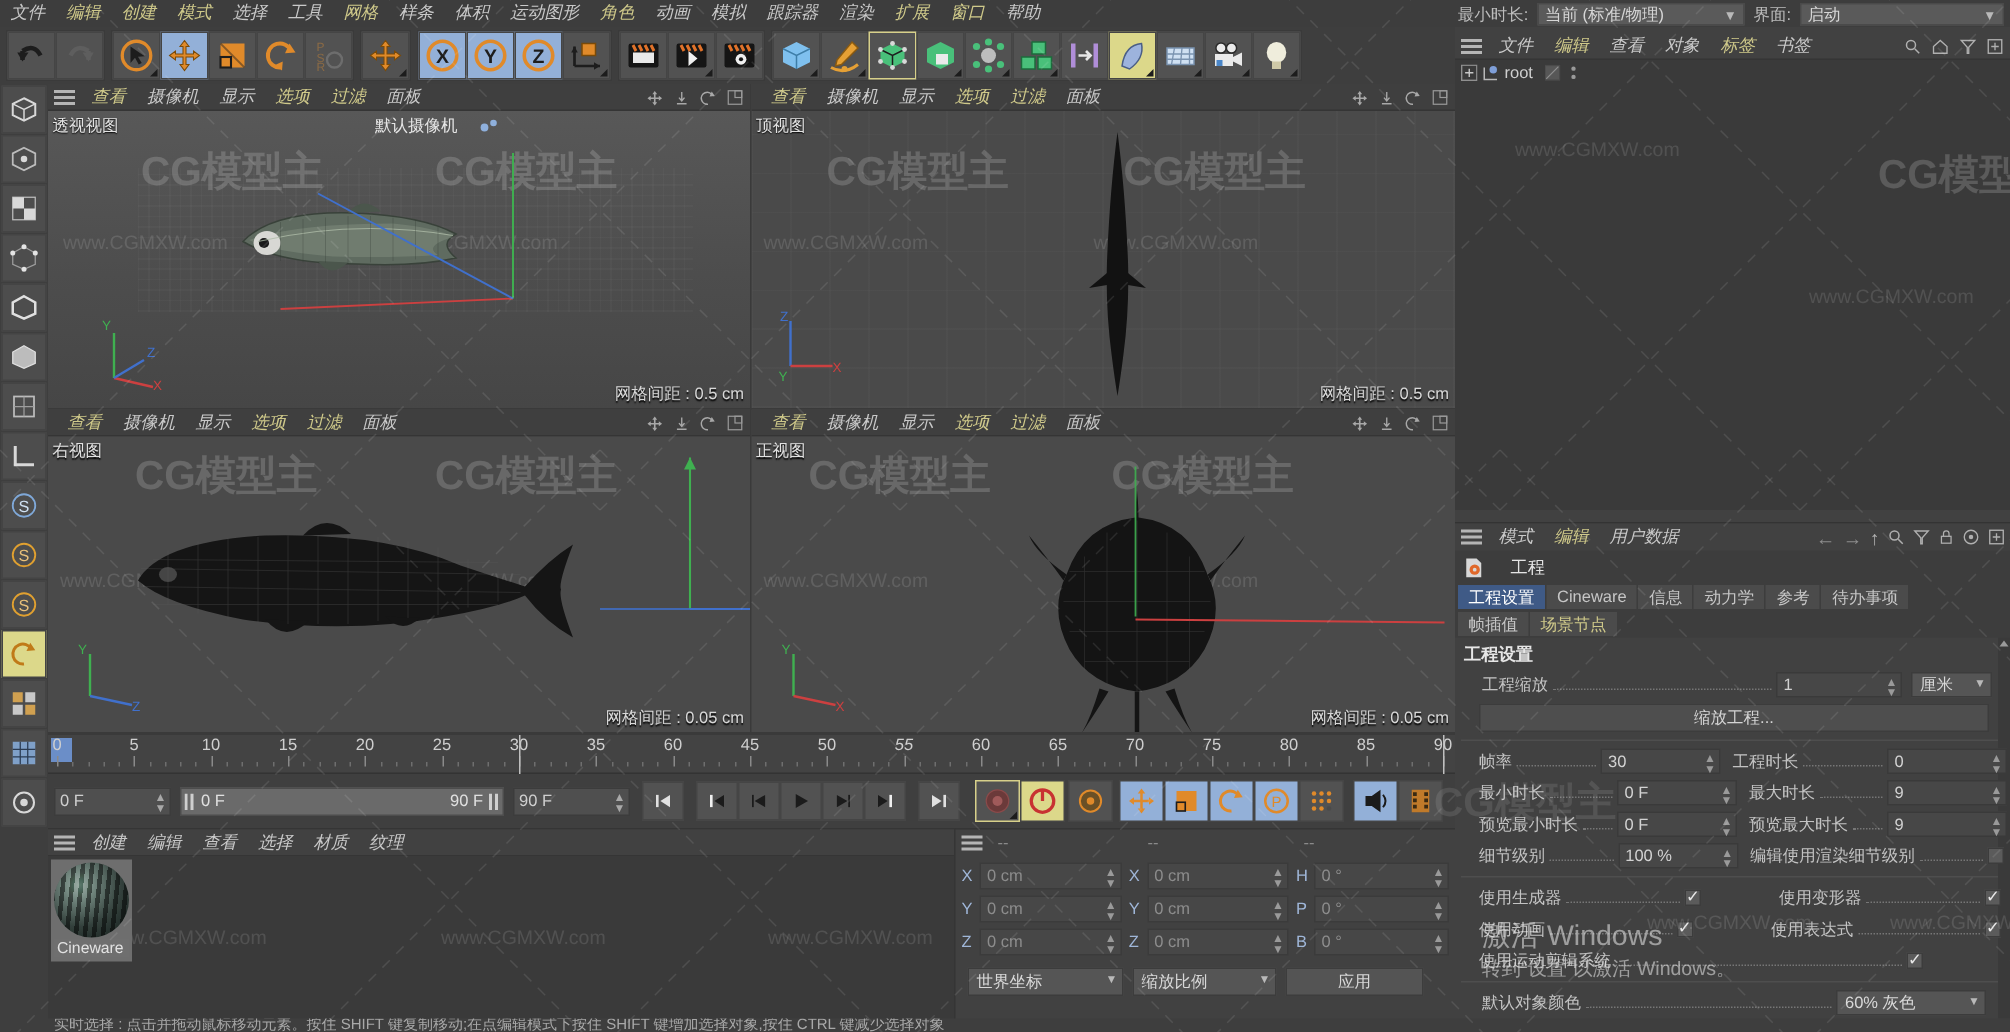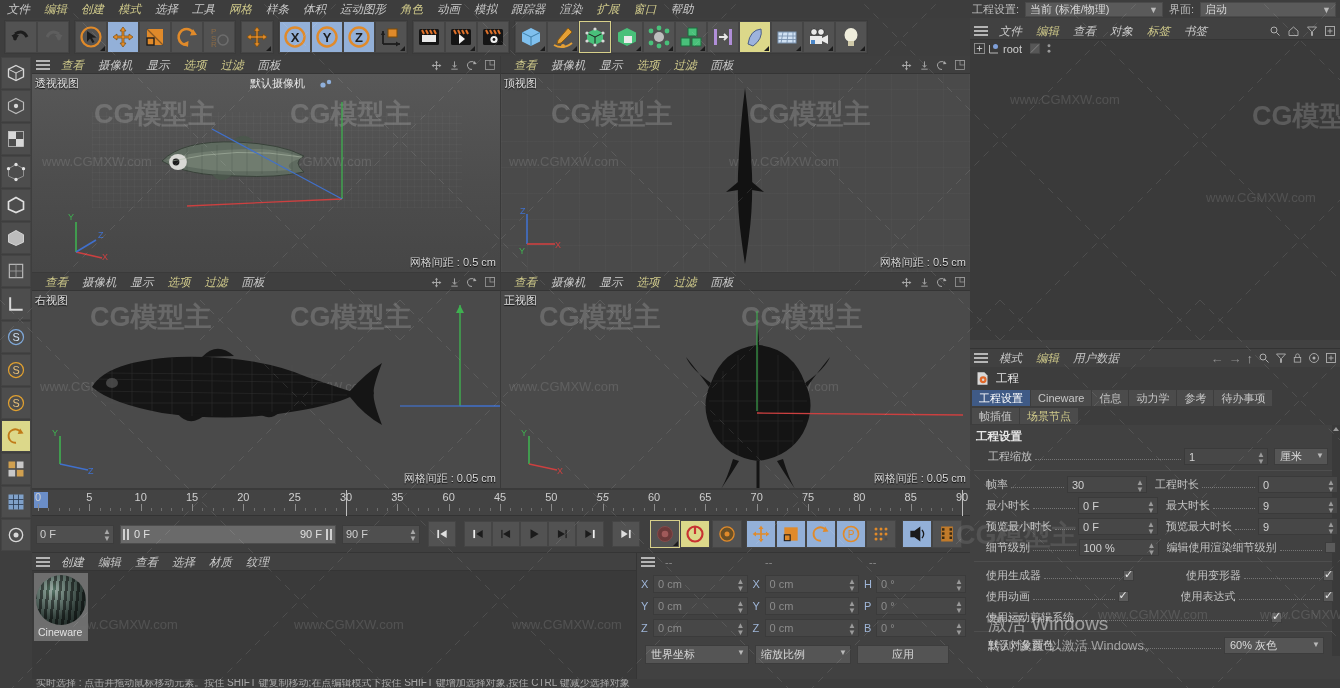--- a/index.html
+++ b/index.html
@@ -103,21 +103,21 @@
   
   #right { position:absolute; left:970px; top:18px; width:370px; height:670px; background:#414141; }
   #objmgr { position:absolute; left:0; top:4px; width:370px; height:318px; }
   #objmgr .body{ position:absolute; left:0; top:18px; right:0; bottom:0; background:#3a3a3a; }
   .objrow { display:flex; align-items:center; height:17px; padding-left:4px; gap:3px; }
   .objname { color:#cfcfcf; font-size:11px; }
   #attr { position:absolute; left:0; top:330px; width:370px; height:358px; background:#414141;
           border-top:1px solid #333; }
   .attrhdr { height:18px; display:flex; align-items:center; position:relative; background:#414141; }
   .attrhdr .icons{ position:absolute; right:3px; top:0; height:18px; display:flex; align-items:center; gap:5px;}
-  .objline { height:22px; display:flex; align-items:center; gap:6px; padding-left:5px; background:#3d3d3d; }
+  .objline { height:22px; display:flex; align-items:center; gap:17px; padding-left:5px; background:#3d3d3d; }
   .tabs { display:flex; align-items:flex-start; flex-wrap:wrap; background:#3d3d3d; padding:1px 2px; gap:1px;}
   .tab { height:16px; padding:0 7px; font-size:11px; color:#c6c6c6; background:#4b4b4b;
          display:flex; align-items:center; }
   .tab.act { background:#3f5a86; color:#fff; }
   .tab.y { color:#cfc98a; }
   .secthead { font-size:11.5px; color:#e6e6e6; font-weight:bold; padding:4px 6px 2px 6px; }
   .prow { display:flex; align-items:center; height:21px; font-size:11px; }
   .plabel { color:#c3c3c3; white-space:nowrap; overflow:hidden; }
   .pdots { flex:1; border-bottom:1px dotted #767676; margin:0 3px 4px 3px; height:10px; }
   .pf { height:17px; background:#474747; border:1px solid #3a3a3a; color:#d2d2d2; font-size:11px;
@@ -168,21 +168,21 @@
         <span class="mi y">角色</span>
         <span class="mi w">动画</span>
         <span class="mi w">模拟</span>
         <span class="mi w">跟踪器</span>
         <span class="mi w">渲染</span>
         <span class="mi y">扩展</span>
         <span class="mi y">窗口</span>
         <span class="mi w">帮助</span>
       </div>
     <div class="right">
-      <span class="lbl">工程设置:</span>
+      <span class="lbl">最小时长:</span>
       <div class="combo" style="width:138px">
         <span class="cv">当前 (标准/物理)</span>
         <span class="ch">▼</span>
       </div>
       <span class="lbl">界面:</span>
       <div class="combo" style="width:136px">
         <span class="cv">启动</span>
         <span class="ch">▼</span>
       </div>
     </div>
@@ -1272,20 +1272,23 @@
           <div class="pf" style="width:84px">
             <span>1</span>
             <span class="sp">▲<br>▼</span>
           </div>
           <div class="psel" style="width:54px;margin-left:6px">
             <span>厘米</span>
             <span class="ch">▼</span>
           </div>
         </div>
 
+        <div style="padding:2px 14px 2px 16px">
+          <div class="wide">缩放工程...</div>
+        </div>
 
         <div class="hr"></div>
 
         <div id="fieldRows">
             <div class="prow" style="padding: 0px 2px 0px 16px;">
               <span class="plabel" style="max-width: 78px;">帧率</span>
               <span class="pdots"></span>
               <div class="pf" style="width: 80px; flex: 0 0 auto;">
                 <span>30</span>
                 <span class="sp">▲<br>▼</span>

